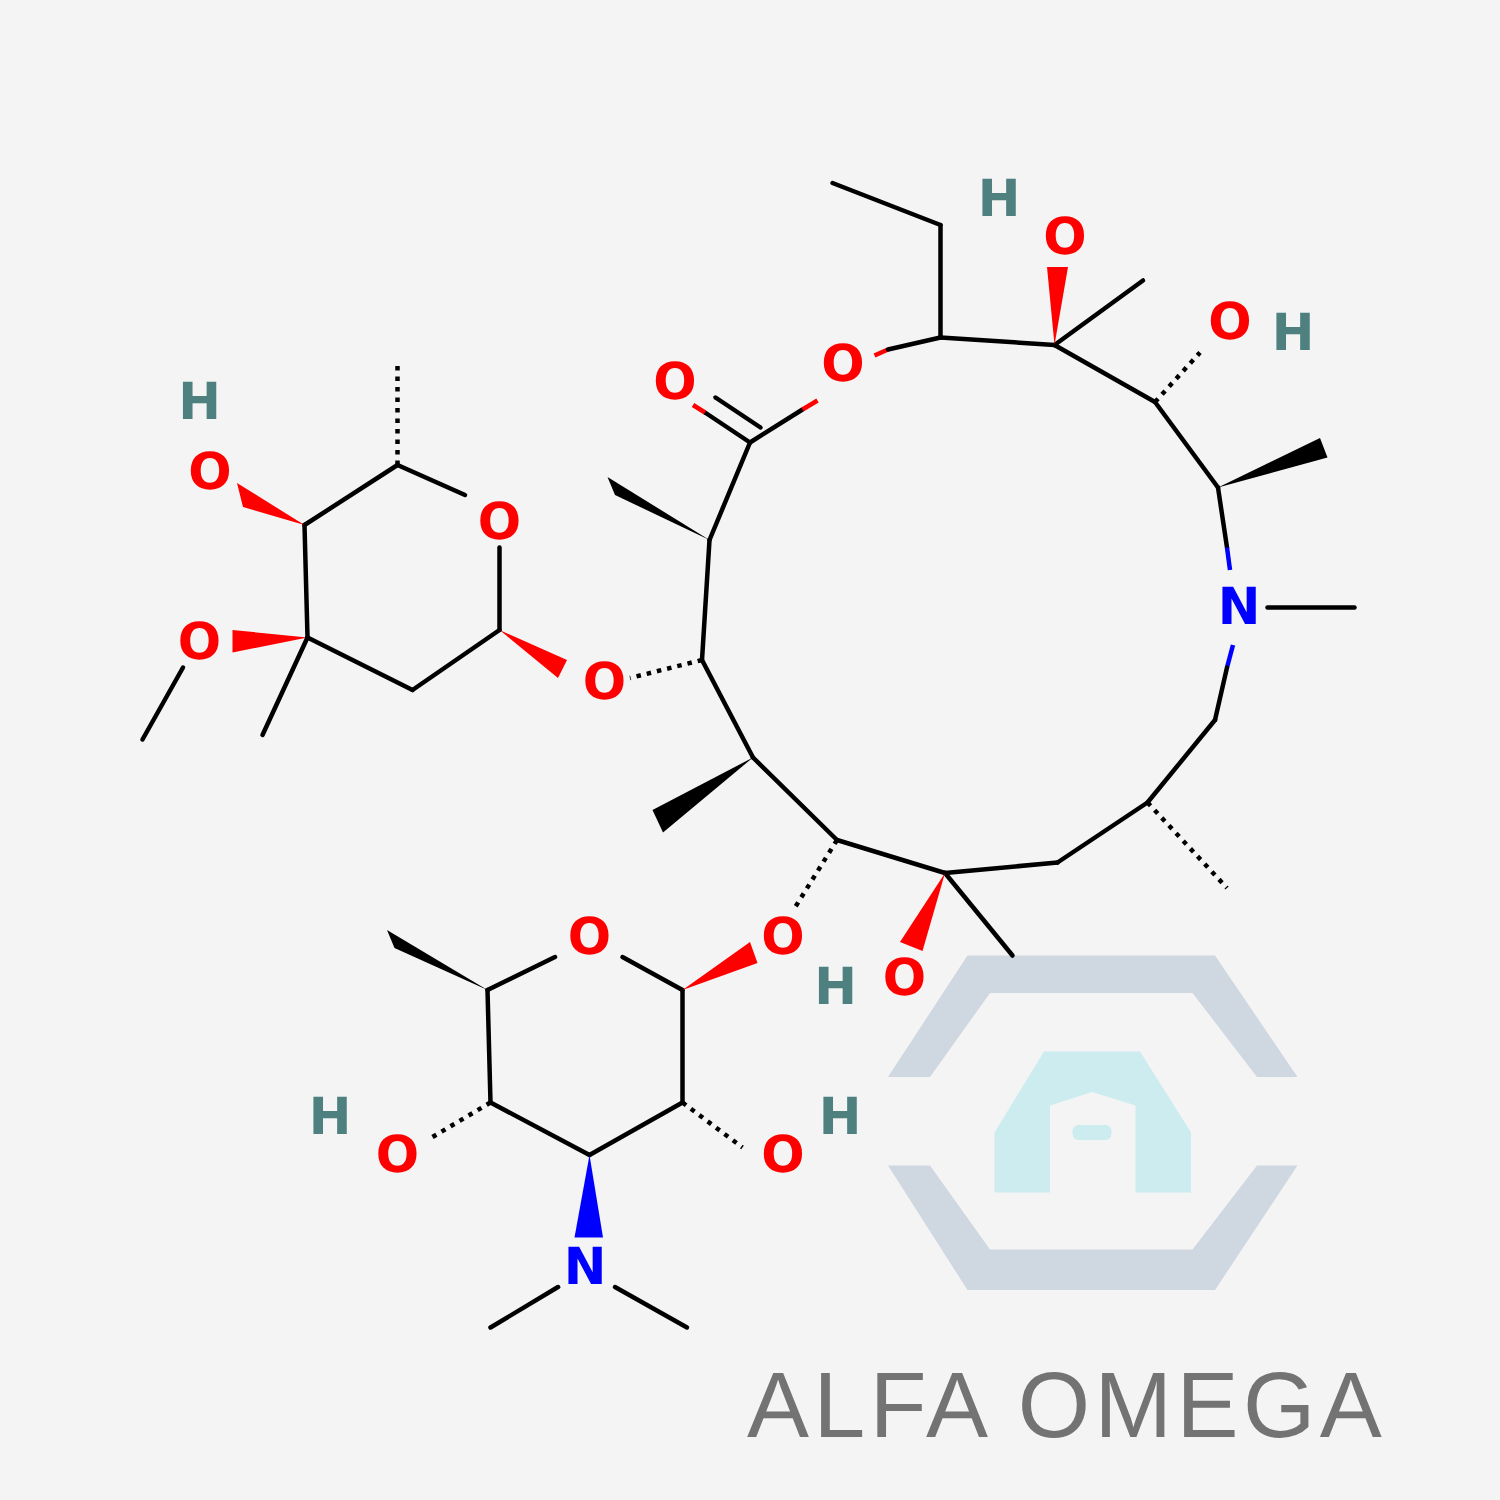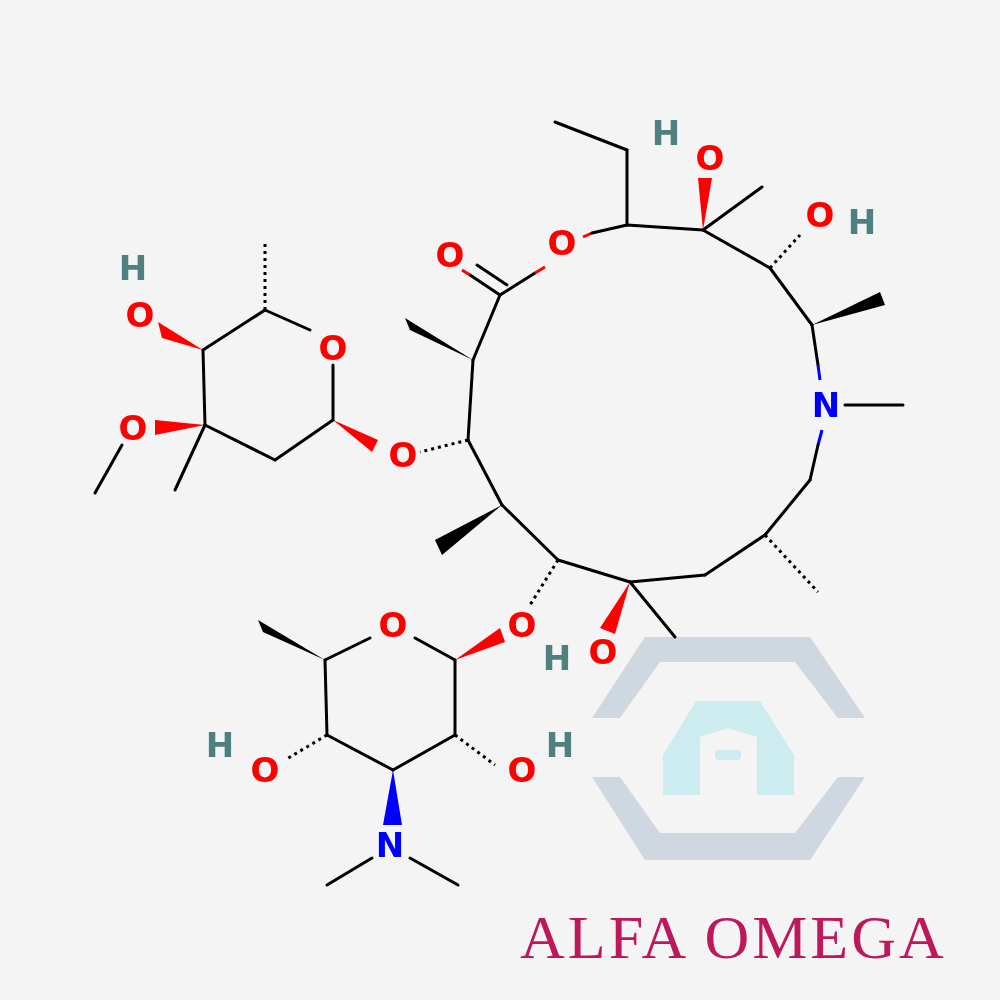--- a/index.html
+++ b/index.html
@@ -1,20 +1,20 @@
 <!DOCTYPE html>
 <html><head>
 <meta charset="utf-8">
 <style>
   html,body{margin:0;padding:0;}
   body{width:1000px;height:1000px;background:#f4f4f4;overflow:hidden;position:relative;font-family:"DejaVu Sans",sans-serif;}
   #canvas{position:absolute;left:0;top:0;width:1000px;height:1000px;}
   .bond{stroke:#000;stroke-width:3;fill:none;stroke-linecap:round;}
   .atom{font-family:"DejaVu Sans",sans-serif;font-weight:bold;font-size:34px;text-anchor:middle;dominant-baseline:central;}
-  .wm-text{position:absolute;left:520px;top:902px;font-family:Liberation Serif, serif;font-size:62px;color:#be185d;letter-spacing:3px;}
+  .wm-text{position:absolute;left:498px;top:902px;font-family:Liberation Sans, sans-serif;font-size:62px;color:#737373;letter-spacing:3px;}
 </style>
 </head>
 <body>
 
 <svg id="canvas" viewBox="0 0 1000 1000" xmlns="http://www.w3.org/2000/svg">
 
   <g>
     <polygon points="645,637 810,637 865,718 838,718 795,662 660,662 620,718 592,718" fill="#cfd7e0"></polygon>
     <polygon points="592,777 620,777 660,833 795,833 838,777 865,777 810,860 645,860" fill="#cfd7e0"></polygon>
     <path d="M696,701 L760,701 L794,755 L794,795 L757,795 L757,737 L728,728 L700,737 L700,795 L663,795 L663,755 Z" fill="#ccecef"></path>

